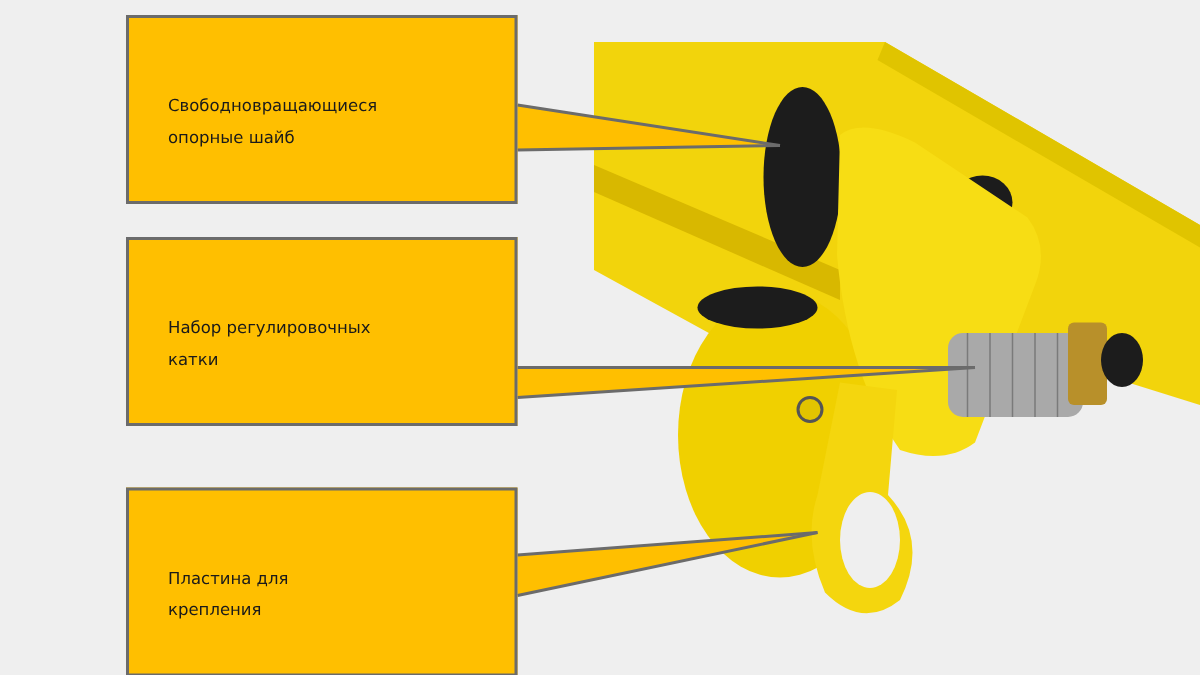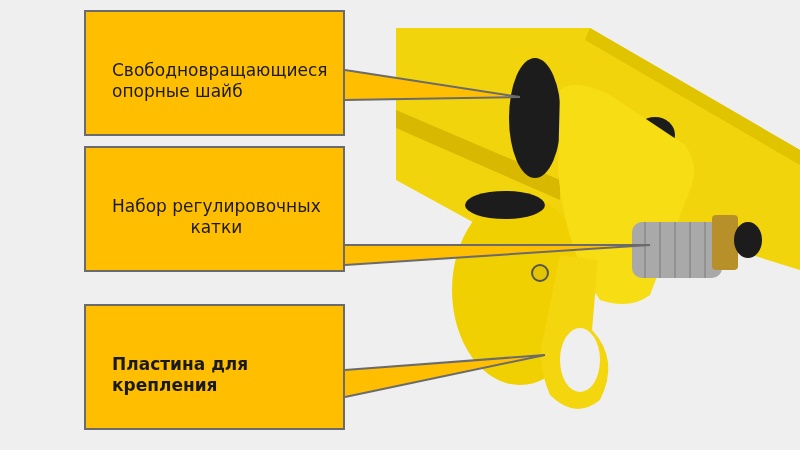--- a/index.html
+++ b/index.html
@@ -1,18 +1,18 @@
 <!DOCTYPE html>
 <html><head>
 <meta charset="utf-8">
 <style>
   html, body { margin:0; padding:0; }
   body { width:800px; height:450px; background:#efefef; position:relative; overflow:hidden; font-family:"DejaVu Sans", sans-serif; }
   .callout { position:absolute; left:84px; width:261px; height:126px; background:#ffbf00; border:2px solid #6b6b6b; box-sizing:border-box; }
-  .callout .text { position:absolute; left:26px; top:48px; font-size:17px; line-height:21px; color:#1a1a1a; }
+  .callout .text { position:absolute; left:26px; top:48px; font-size:11px; line-height:21px; color:#1a1a1a; }
   svg.art { position:absolute; left:0; top:0; }
 </style>
 </head>
 <body>
 
 <svg class="art" width="800" height="450" viewBox="0 0 800 450">
 
   <polygon points="396,28 590,28 800,150 800,270 640,220 560,270 396,180" fill="#f2d40c"></polygon>
   <polygon points="396,110 560,180 560,200 396,128" fill="#d8b800"></polygon>
   <polygon points="590,28 800,150 800,165 585,40" fill="#e0c400"></polygon>
@@ -50,24 +50,24 @@
   <line x1="345" y1="370" x2="545" y2="355" stroke="#6b6b6b" stroke-width="2"></line>
   <line x1="345" y1="397" x2="545" y2="355" stroke="#6b6b6b" stroke-width="2"></line>
 </svg>
 
 <div class="callout" style="top:10px;">
   <div class="text">
     <div>Свободновращающиеся</div>
     <div>опорные шайб</div>
   </div>
 </div>
-<div class="callout" style="top:146px;text-align:center;">
+<div class="callout" style="top:158px;">
   <div class="text">
     <div>Набор регулировочных</div>
     <div>катки</div>
   </div>
 </div>
-<div class="callout" style="top:304px;font-weight:bold;">
+<div class="callout" style="top:325px;">
   <div class="text">
     <div>Пластина для</div>
     <div>крепления</div>
   </div>
 </div>
 
 </body></html>

